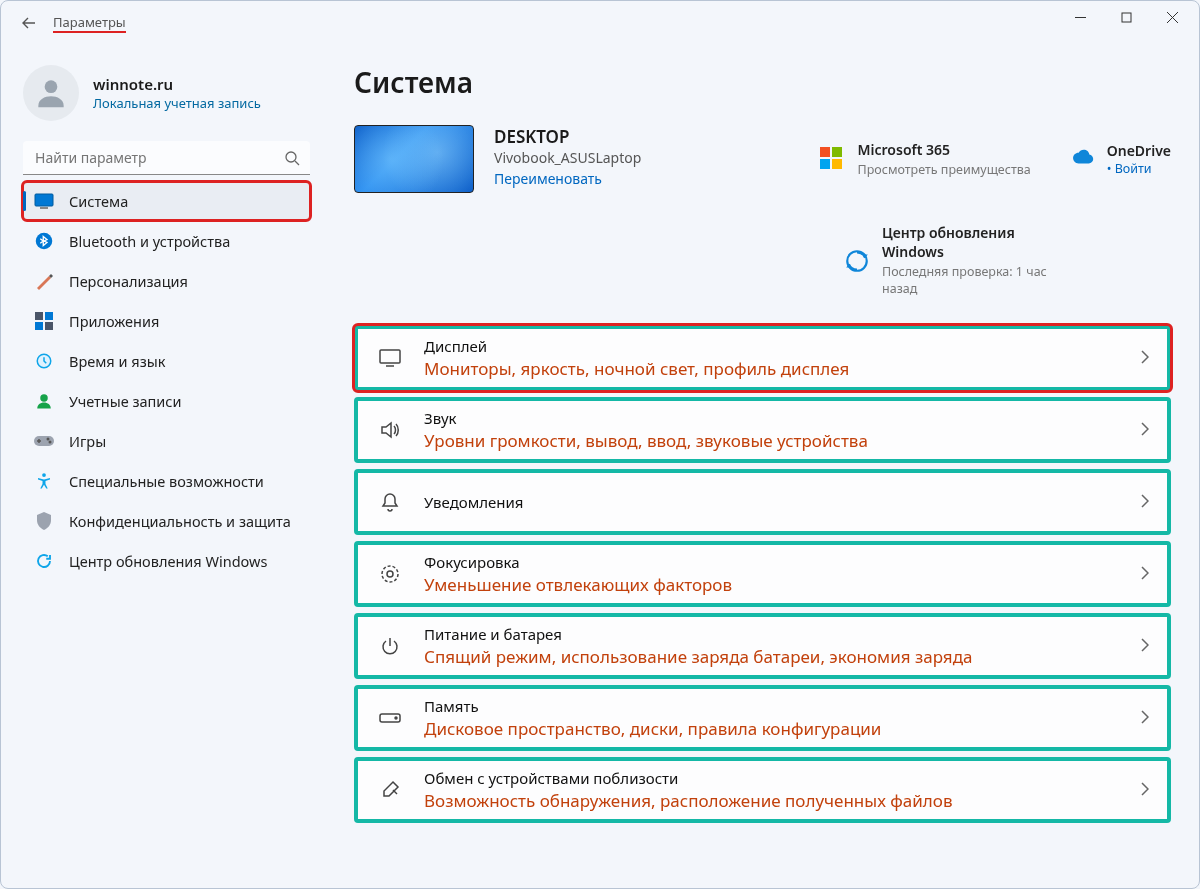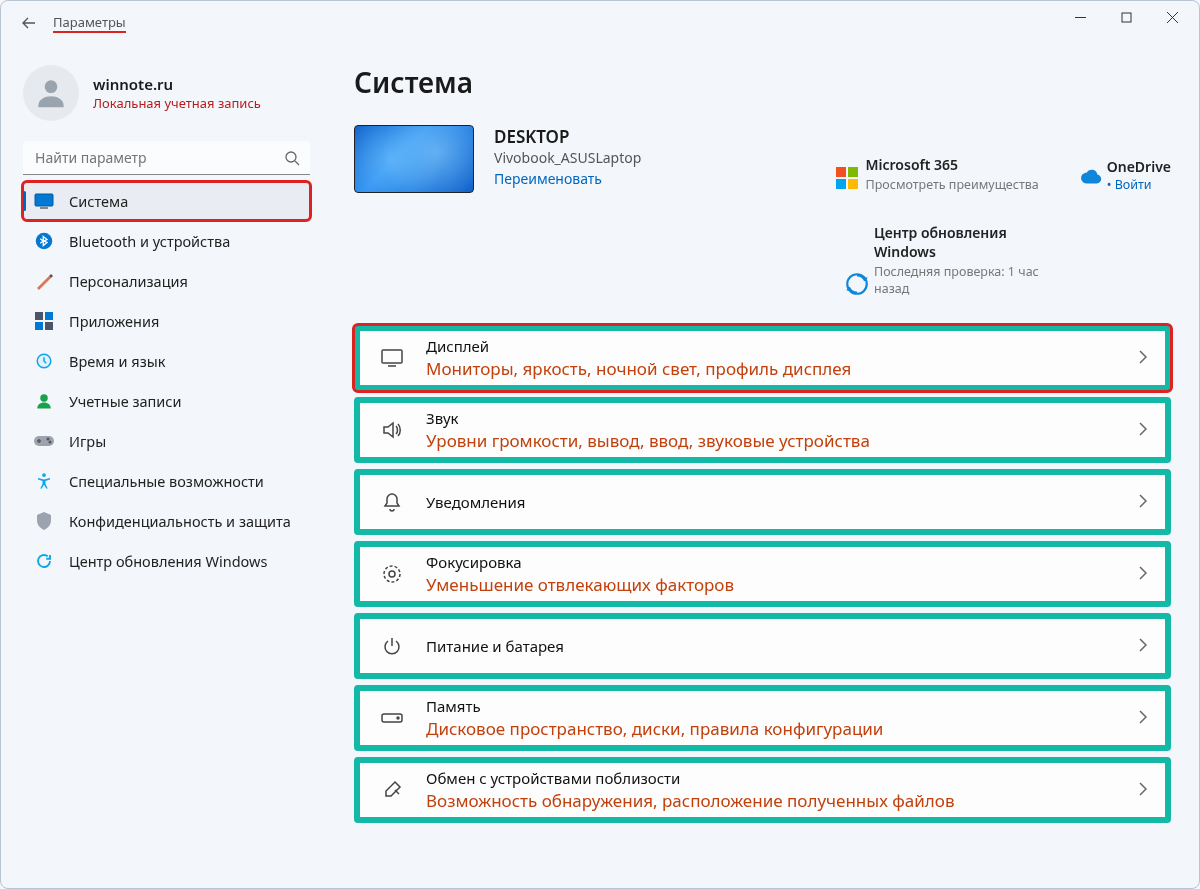--- a/index.html
+++ b/index.html
@@ -10,48 +10,48 @@
 .app-title{margin-left:12px;font-size:13px;color:#555;border-bottom:2px solid #d22}
 .win-controls{position:absolute;right:4px;top:0;height:40px;display:flex}
 .win-btn{width:46px;height:32px;display:flex;align-items:center;justify-content:center;color:#333;font-size:11px}
 .body-wrap{flex:1;display:flex;min-height:0}
 .sidebar{width:325px;padding:12px 16px 12px 22px;display:flex;flex-direction:column}
 .account{display:flex;align-items:center;margin:8px 0 20px 0}
 .avatar{width:56px;height:56px;border-radius:50%;background:#e6eaef;display:flex;align-items:center;justify-content:center;color:#9aa4af}
 .avatar svg{width:38px;height:38px}
 .account-txt{margin-left:14px}
 .account-name{font-weight:600;font-size:15px}
-.account-sub{font-size:13px;color:#b91c1c}
+.account-sub{font-size:13px;color:#0369a1}
 .search{position:relative;margin-bottom:7px}
 .search input{width:100%;height:34px;border:none;border-bottom:1px solid #888;background:#fbfcfe;border-radius:4px 4px 0 0;padding:0 36px 0 12px;font-size:14px;color:#333;outline:none}
 .search .sicon{position:absolute;right:10px;top:8px;color:#666}
 .nav{display:flex;flex-direction:column;gap:2px}
 .nav-item{height:38px;display:flex;align-items:center;padding:0 10px 0 10px;border-radius:4px;font-size:14.5px;color:#222;cursor:pointer;position:relative}
 .nav-item.active{background:#e9edf3}
 .nav-item.active::before{content:"";position:absolute;left:0;top:9px;width:3px;height:20px;background:#0067c0;border-radius:2px}
 .nav-item .nicon{width:22px;height:22px;margin-right:14px;display:flex;align-items:center;justify-content:center;flex-shrink:0}
 .nav-item.highlighted{outline:3px solid #d22;outline-offset:-1px}
 .main{flex:1;padding:18px 28px 18px 28px;overflow-y:auto}
 .page-title{font-size:28px;font-weight:600;margin-bottom:24px}
 .top-row{display:flex;gap:50px;margin-bottom:30px}
 .device-block{display:flex;align-items:flex-start;gap:20px}
 .device-thumb{width:120px;height:68px;border:1px solid #222;border-radius:4px;background:linear-gradient(135deg,#0a5cc7 0%,#2b8ef0 40%,#0a5cc7 100%);position:relative;overflow:hidden}
 .device-thumb::after{content:"";position:absolute;inset:0;background:radial-gradient(circle at 30% 50%,rgba(120,200,255,.6),transparent 60%),radial-gradient(circle at 70% 40%,rgba(160,220,255,.5),transparent 60%)}
 .device-info .dname{font-size:17px;font-weight:600}
 .device-info .dmodel{font-size:14px;color:#555}
 .device-info .drename{font-size:14px;color:#0067c0;cursor:pointer;margin-top:2px}
 .tile-row{display:flex;gap:38px;margin-left:auto}
-.tile{display:flex;align-items:flex-end;gap:4px;max-width:220px}
+.tile{display:flex;align-items:center;gap:12px;max-width:220px}
 .tile .ticon{width:26px;height:26px;flex-shrink:0;margin-top:2px}
 .tile .ttitle{font-size:14px;font-weight:600;color:#222}
 .tile .tsub{font-size:12.5px;color:#777;margin-top:2px}
 .tile .tlink{font-size:12.5px;color:#0067c0}
 .wu-row{display:flex;gap:38px;margin-bottom:28px;margin-left:490px}
 .settings-list{display:flex;flex-direction:column;gap:6px}
-.set-item{background:#fdfdfe;border:6px solid #14b8a6;border-radius:4px;height:66px;display:flex;align-items:center;padding:0 18px 0 20px;cursor:pointer}
+.set-item{background:#fdfdfe;border:4px solid #14b8a6;border-radius:4px;height:66px;display:flex;align-items:center;padding:0 18px 0 20px;cursor:pointer}
 .set-item.highlighted{outline:3px solid #d22;outline-offset:-1px}
 .set-icon{width:24px;height:24px;margin-right:22px;display:flex;align-items:center;justify-content:center;color:#444;flex-shrink:0}
 .set-txt{flex:1}
 .set-title{font-size:15px;color:#111}
 .set-sub{font-size:17px;color:#c2410c;margin-top:1px}
 .chev{color:#666}
 .ms-logo{display:grid;grid-template-columns:1fr 1fr;grid-template-rows:1fr 1fr;gap:2px;width:22px;height:22px}
 .ms-logo span:nth-child(1){background:#f25022}.ms-logo span:nth-child(2){background:#7fba00}.ms-logo span:nth-child(3){background:#00a4ef}.ms-logo span:nth-child(4){background:#ffb900}
 .bullet::before{content:"• ";color:#0067c0}
 </style>
@@ -320,20 +320,21 @@
               </svg></div>
           </div>
           <div class="set-item">
             <div class="set-icon">
               <svg width="18" height="20" viewBox="0 0 18 20" fill="none" stroke="currentColor" stroke-width="1.5">
                 <path d="M9 2v8M5 5a7 7 0 1 0 8 0"></path>
               </svg>
             </div>
             <div class="set-txt">
               <div class="set-title">Питание и батарея</div>
+              <div class="set-sub">Спящий режим, использование заряда батареи, экономия заряда</div>
             </div>
             <div class="chev"><svg width="8" height="14" viewBox="0 0 8 14" fill="none" stroke="currentColor" stroke-width="1.5">
                 <path d="M1 1l6 6-6 6"></path>
               </svg></div>
           </div>
           <div class="set-item">
             <div class="set-icon">
               <svg width="22" height="14" viewBox="0 0 22 14" fill="none" stroke="currentColor" stroke-width="1.5">
                 <rect x="1" y="3" width="20" height="8" rx="2"></rect>
                 <circle cx="17" cy="7" r="1" fill="currentColor"></circle>

